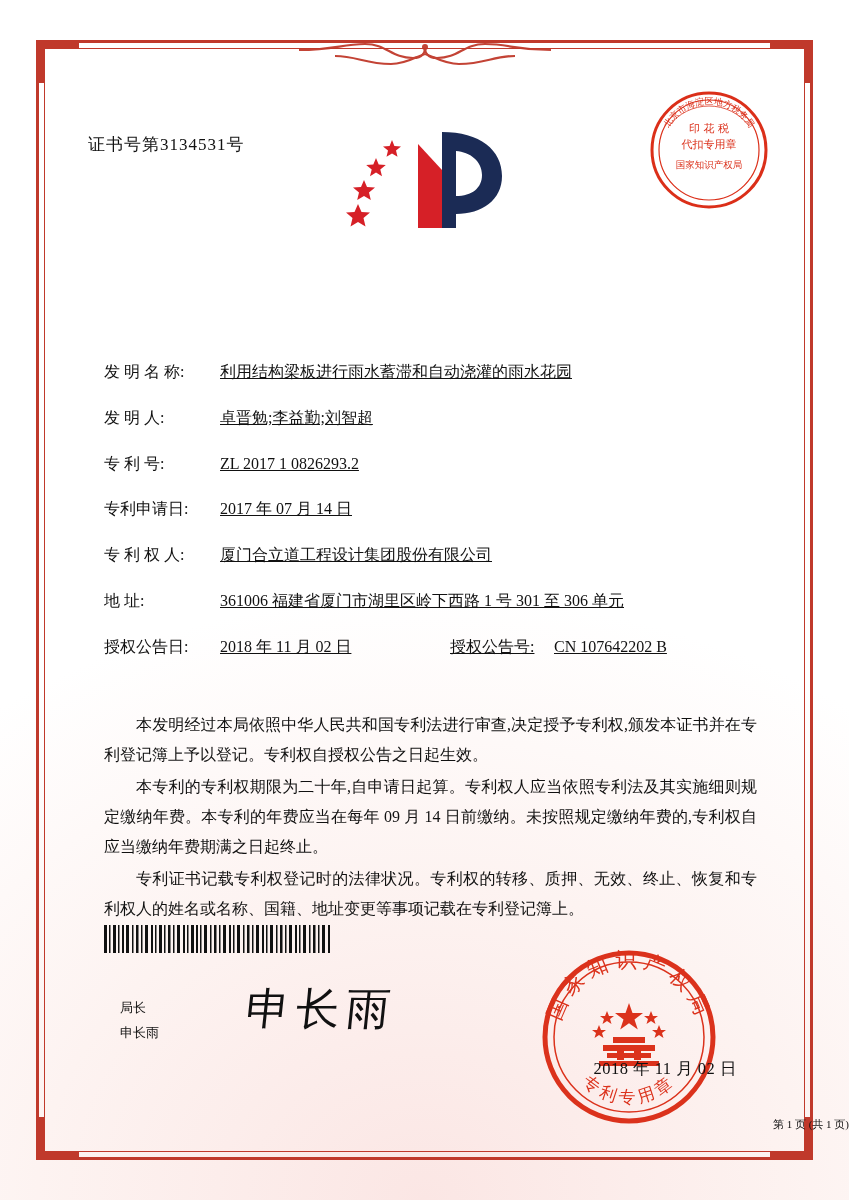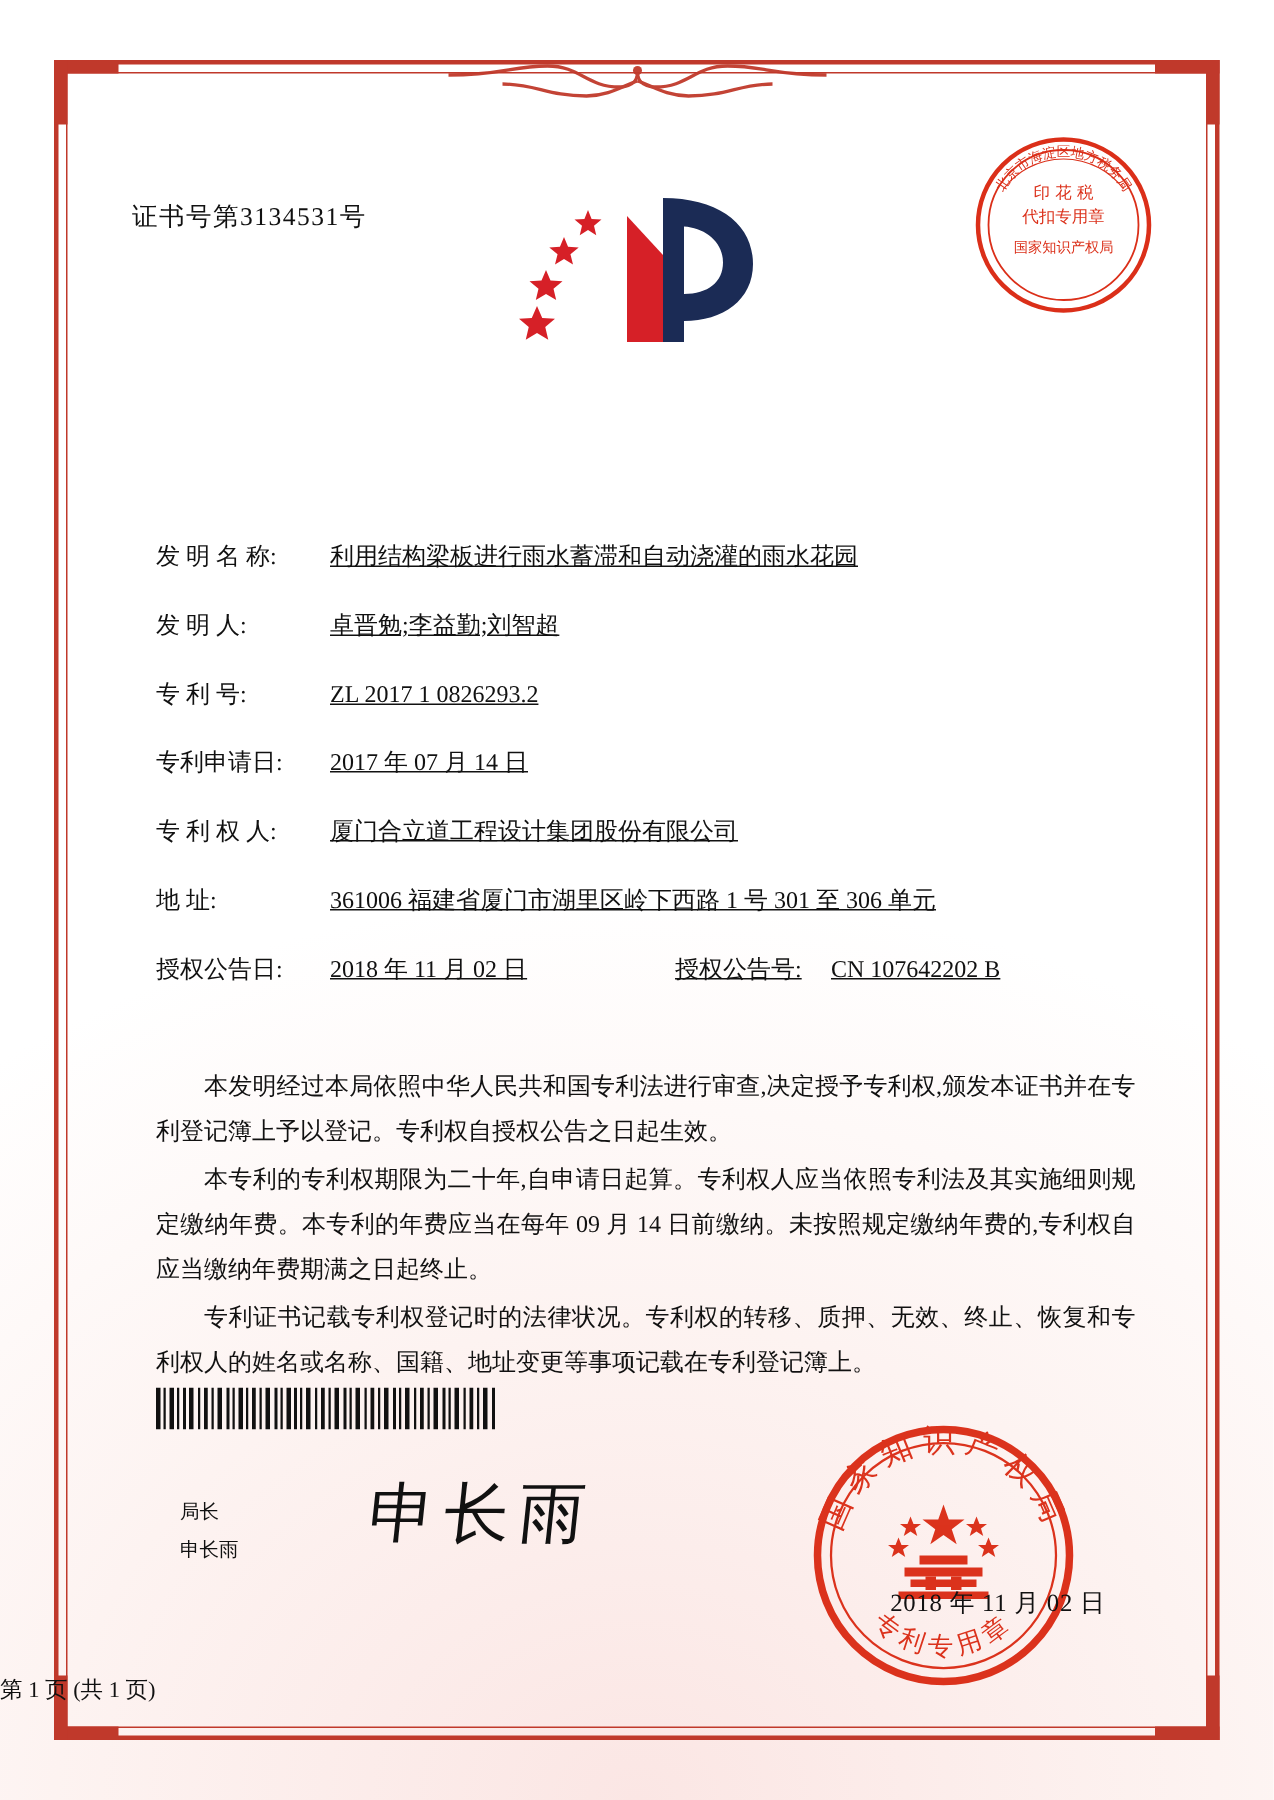--- a/index.html
+++ b/index.html
@@ -205,22 +205,22 @@
     font-size: 16.5px;
     color: #111;
     letter-spacing: 0.5px;
   }
 
   .page-footer {
     position: absolute;
     left: 0;
     right: 0;
     top: 1117px;
-    text-align: left;
-    font-size: 15px;
+    text-align: right;
+    font-size: 11px;
     color: #111;
   }
 </style>
 </head>
 <body>
 
 <div class="page">
 
   <div class="border-outer"></div>
   <div class="border-inner"></div>

